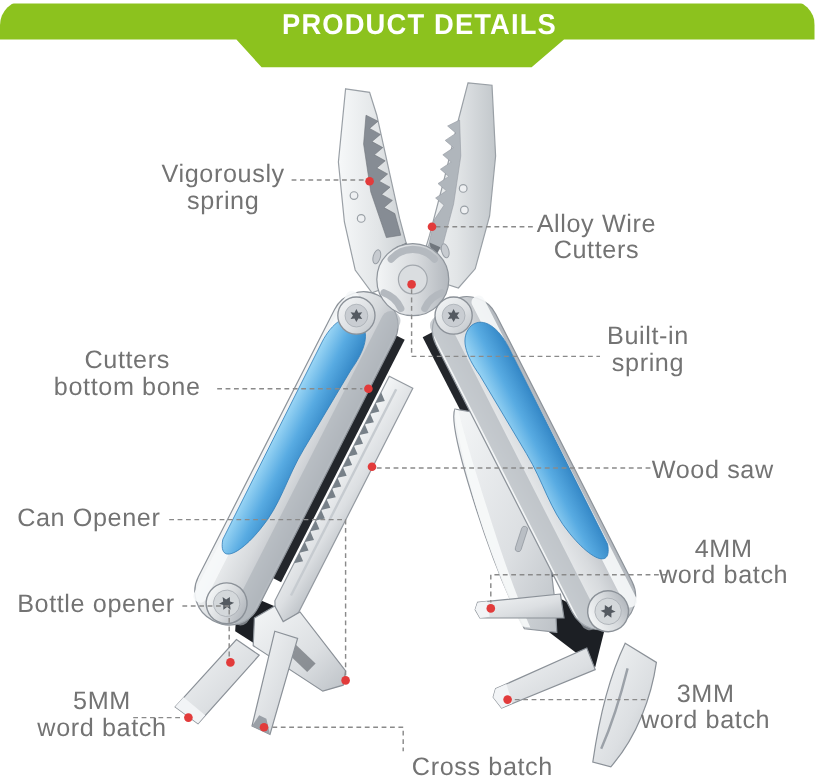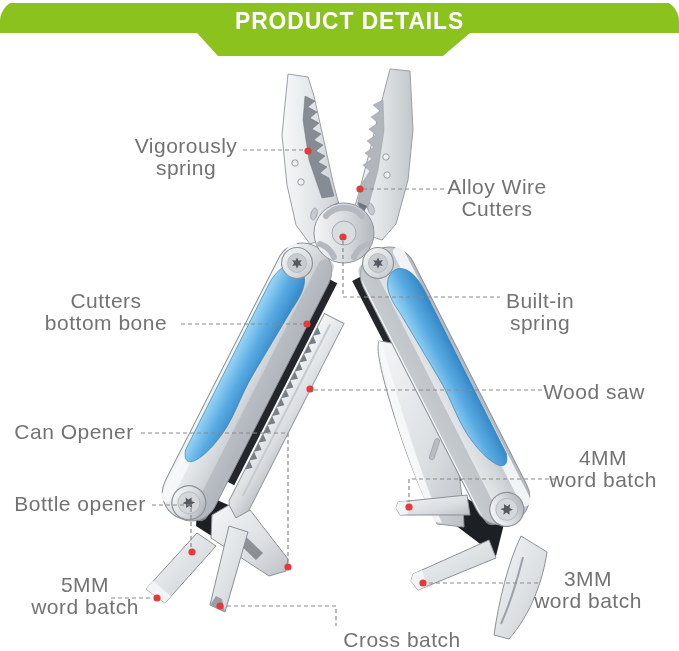--- a/index.html
+++ b/index.html
@@ -8,21 +8,21 @@
   #art{position:absolute;left:0;top:0;}
   .banner-title{position:absolute;left:230px;top:8px;width:200px;height:26px;line-height:26px;
      text-align:center;color:#ffffff;font-weight:700;font-size:24px;letter-spacing:1px;
      transform:scaleX(.95);white-space:nowrap;}
   .label{position:absolute;text-align:center;font-size:21px;line-height:22px;color:#737373;
      letter-spacing:.5px;white-space:nowrap;}
   .label span{display:block;}
   .lb-pliers{left:96px;top:135px;width:180px;}
   .lb-alloy{left:407px;top:176px;width:180px;}
   .lb-elastic{left:16px;top:290px;width:180px;}
-  .lb-spring{left:450px;top:270px;width:180px;margin-top:20px;}
+  .lb-spring{left:450px;top:270px;width:180px;}
   .lb-woodsaw{left:504px;top:381px;width:180px;}
   .lb-can{left:-16px;top:421px;width:180px;}
   .lb-bottle{left:-10px;top:493px;width:180px;}
   .lb-4mm{left:513px;top:447px;width:180px;}
   .lb-5mm{left:-5px;top:574px;width:180px;}
   .lb-3mm{left:498px;top:568px;width:180px;}
   .lb-cross{left:312px;top:629px;width:180px;}
 </style>
 </head>
 <body>

